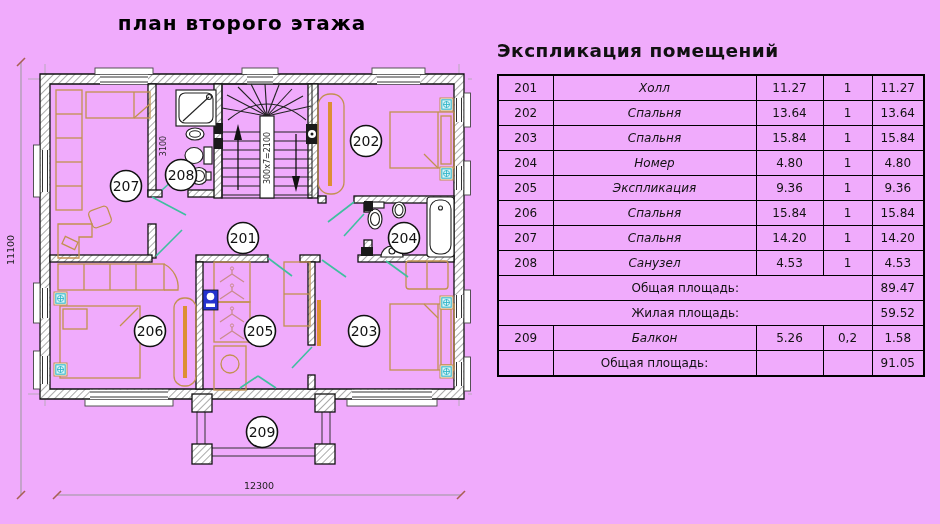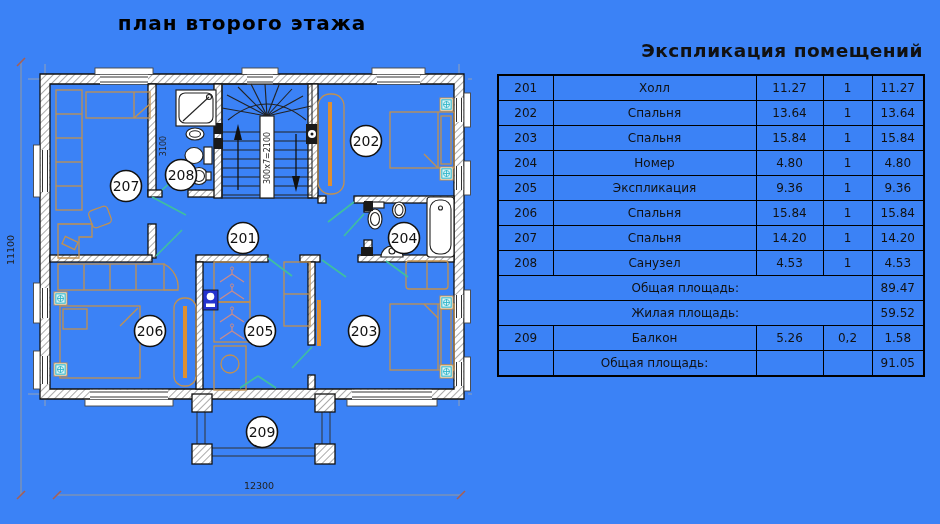--- a/index.html
+++ b/index.html
@@ -1,16 +1,16 @@
 <!DOCTYPE html>
 <html><head>
 <meta charset="utf-8">
 <style>
   html,body{margin:0;padding:0;background:#fff;}
-  .canvas{position:relative;width:940px;height:524px;background:#3b82f6;overflow:hidden;
+  .canvas{position:relative;width:940px;height:524px;background:#f0abfc;overflow:hidden;
           font-family:"DejaVu Sans", sans-serif;color:#111;}
   
   .plan-svg{position:absolute;left:0;top:0;}
   .plantitle{font-size:20px;font-weight:bold;letter-spacing:1px;}
   .dimtext{font-size:9.5px;fill:#222;}
   .smalldim{font-size:8px;fill:#222;}
   .roomnum{font-size:14px;fill:#111;}
   .wline{stroke:#333;stroke-width:1;}
   .sill{fill:#fff;stroke:#444;stroke-width:0.9;}
   .wgap{fill:#fff;}
@@ -21,26 +21,26 @@
   .fixl{fill:none;stroke:#222;stroke-width:1.1;}
   .door{stroke:#3fbf9f;stroke-width:1.6;}
   .hang{fill:none;stroke:#c98b8b;stroke-width:1.2;}
   .cl{stroke:#aaa;stroke-width:0.8;stroke-dasharray:12 4 2 4;}
   .dim{stroke:#999;stroke-width:1;}
   .tick{stroke:#a85f52;stroke-width:1.6;}
   .stair{fill:none;stroke:#222;stroke-width:1.1;}
   .dark{fill:#1a1a1a;stroke:none;}
   
   .expl{position:absolute;left:497px;top:40px;width:426px;}
-  .expl h2{margin:0 0 13px 0;font-size:18.5px;font-weight:bold;text-align:right;letter-spacing:0.5px;}
+  .expl h2{margin:0 0 13px 0;font-size:18.5px;font-weight:bold;text-align:left;letter-spacing:0.5px;}
   table.x{border-collapse:collapse;table-layout:fixed;width:426px;border:2.5px solid #000;}
   table.x th,table.x td{border:1.5px solid #000;font-size:12px;font-weight:normal;
       text-align:center;vertical-align:middle;height:24px;padding:0 2px;overflow:hidden;}
   table.x th{height:62px;white-space:pre-line;line-height:1.25;}
-  td.nm{text-align:left;padding-left:8px;}
+  td.nm{text-align:left;padding-left:8px;font-style:italic;}
 </style>
 </head>
 <body>
 
 <div class="canvas">
 
 <svg class="plan-svg" width="497" height="524" viewBox="0 0 497 524">
   <defs>
     <pattern id="hatch" patternUnits="userSpaceOnUse" width="5" height="5" patternTransform="rotate(45)">
       <rect width="5" height="5" fill="#fff"></rect>

